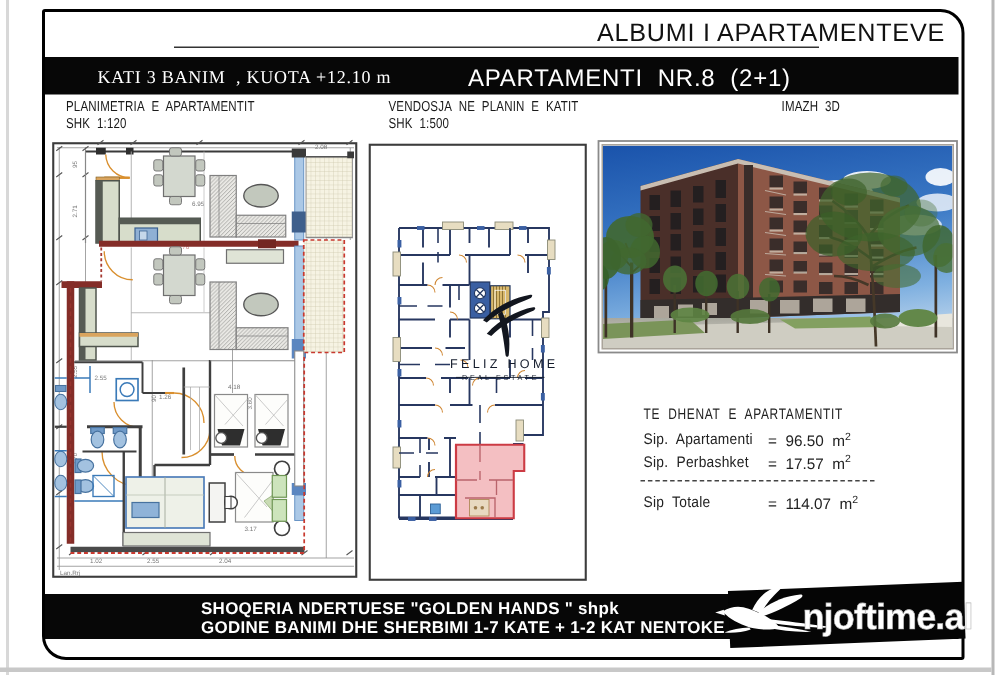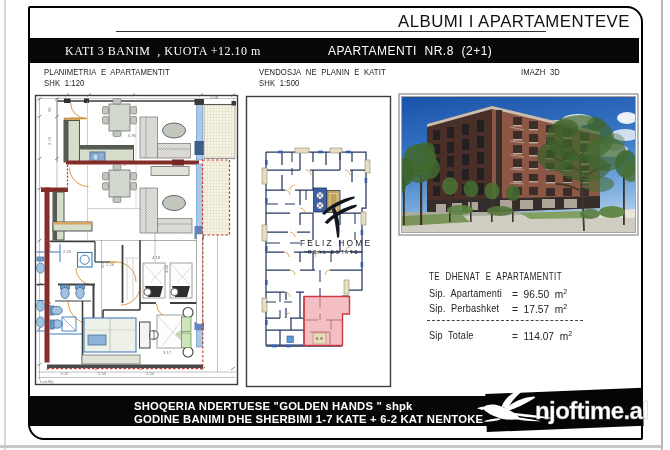--- a/index.html
+++ b/index.html
@@ -21,21 +21,21 @@
 
 <div class="abs" style="left:20px;top:11.5px;width:610px;text-align:right;font-size:16.8px;
      letter-spacing:0.5px;color:#111;font-weight:500;">ALBUMI I APARTAMENTEVE</div>
 
 <div class="abs" style="left:116px;top:30.5px;width:430px;height:1px;background:#333;"></div>
 
 <div class="abs" style="left:30px;top:38px;width:609px;height:25px;background:#070707;"></div>
 
 <div class="abs" style="left:65px;top:43.5px;color:#fff;font-size:12px;font-weight:400;letter-spacing:0.5px;font-family:Liberation Serif, serif;">KATI 3 BANIM&nbsp; , KUOTA +12.10 m</div>
 
-<div class="abs" style="left:328px;top:43.5px;color:#fff;font-size:12px;font-weight:400;letter-spacing:0.5px;">APARTAMENTI&nbsp; NR.8&nbsp; (2+1)</div>
+<div class="abs" style="left:312px;top:43.5px;color:#fff;font-size:16px;font-weight:400;letter-spacing:0.5px;">APARTAMENTI&nbsp; NR.8&nbsp; (2+1)</div>
 
 <div class="abs" style="left:44px;top:65.5px;font-size:9.6px;line-height:11.5px;color:#1a1a1a;letter-spacing:0.15px;transform:scaleX(.8);transform-origin:0 0;">PLANIMETRIA&nbsp; E&nbsp; APARTAMENTIT<br>SHK&nbsp; 1:120</div>
 
 <div class="abs" style="left:259px;top:65.5px;font-size:9.6px;line-height:11.5px;color:#1a1a1a;letter-spacing:0.15px;transform:scaleX(.8);transform-origin:0 0;">VENDOSJA&nbsp; NE&nbsp; PLANIN&nbsp; E&nbsp; KATIT<br>SHK&nbsp; 1:500</div>
 
 <div class="abs" style="left:521px;top:65.5px;font-size:9.6px;color:#1a1a1a;letter-spacing:0.15px;transform:scaleX(.8);transform-origin:0 0;">IMAZH&nbsp; 3D</div>
 
 <svg class="abs" style="left:0;top:0;" width="670" height="450" viewBox="0 0 670 450" id="planSvg">
 <defs>
   <pattern id="hatchGrid" width="3" height="3" patternUnits="userSpaceOnUse">
@@ -661,21 +661,21 @@
 
 <div class="abs" style="left:427px;top:319.5px;width:156px;height:0;border-top:1.6px dashed #444;"></div>
 
 <div class="abs" style="left:429px;top:329.5px;font-size:10.2px;color:#222;letter-spacing:0.2px;transform:scaleX(.9);transform-origin:0 0;">Sip&nbsp; Totale</div>
 <div class="abs" style="left:512px;top:329.5px;font-size:10.2px;color:#222;">=&nbsp; 114.07&nbsp; m<sup style="font-size:7px;">2</sup></div>
 
 <div class="abs" style="left:30px;top:396px;width:609px;height:30px;background:#070707;"></div>
 
 <div class="abs" style="left:134px;top:400px;color:#fff;font-size:11.3px;font-weight:700;letter-spacing:0.2px;">SHOQERIA NDERTUESE "GOLDEN HANDS " shpk</div>
 
-<div class="abs" style="left:134px;top:412.5px;color:#fff;font-size:11.3px;font-weight:700;letter-spacing:0.2px;">GODINE BANIMI DHE SHERBIMI 1-7 KATE + 6-2 KAT NENTOKE</div>
+<div class="abs" style="left:134px;top:412.5px;color:#fff;font-size:11.3px;font-weight:700;letter-spacing:0.2px;">GODINE BANIMI DHE SHERBIMI 1-7 KATE + 1-2 KAT NENTOKE</div>
 
 <svg class="abs" style="left:0;top:0;" width="670" height="450" viewBox="0 0 670 450" id="logoSvg">
 
   <g transform="rotate(-2.3 562 410)">
     <rect x="486" y="391" width="157" height="38" fill="#050505"></rect>
   </g>
 
   <g fill="#ffffff">
     <path d="M481.5 407.8 C 486 404.8 491 403.8 495.5 404.8 C 502 406.4 508.5 409.4 513.5 412.6 C 517 414.8 519 417 519.8 418.8 C 514.5 419.9 508 420 502.5 418.9 C 495.5 417.4 488 413.6 484 409.8 Z"></path>
     <path d="M482.5 406.5 L 476.8 408.3 L 483.3 410.3 Z"></path>

